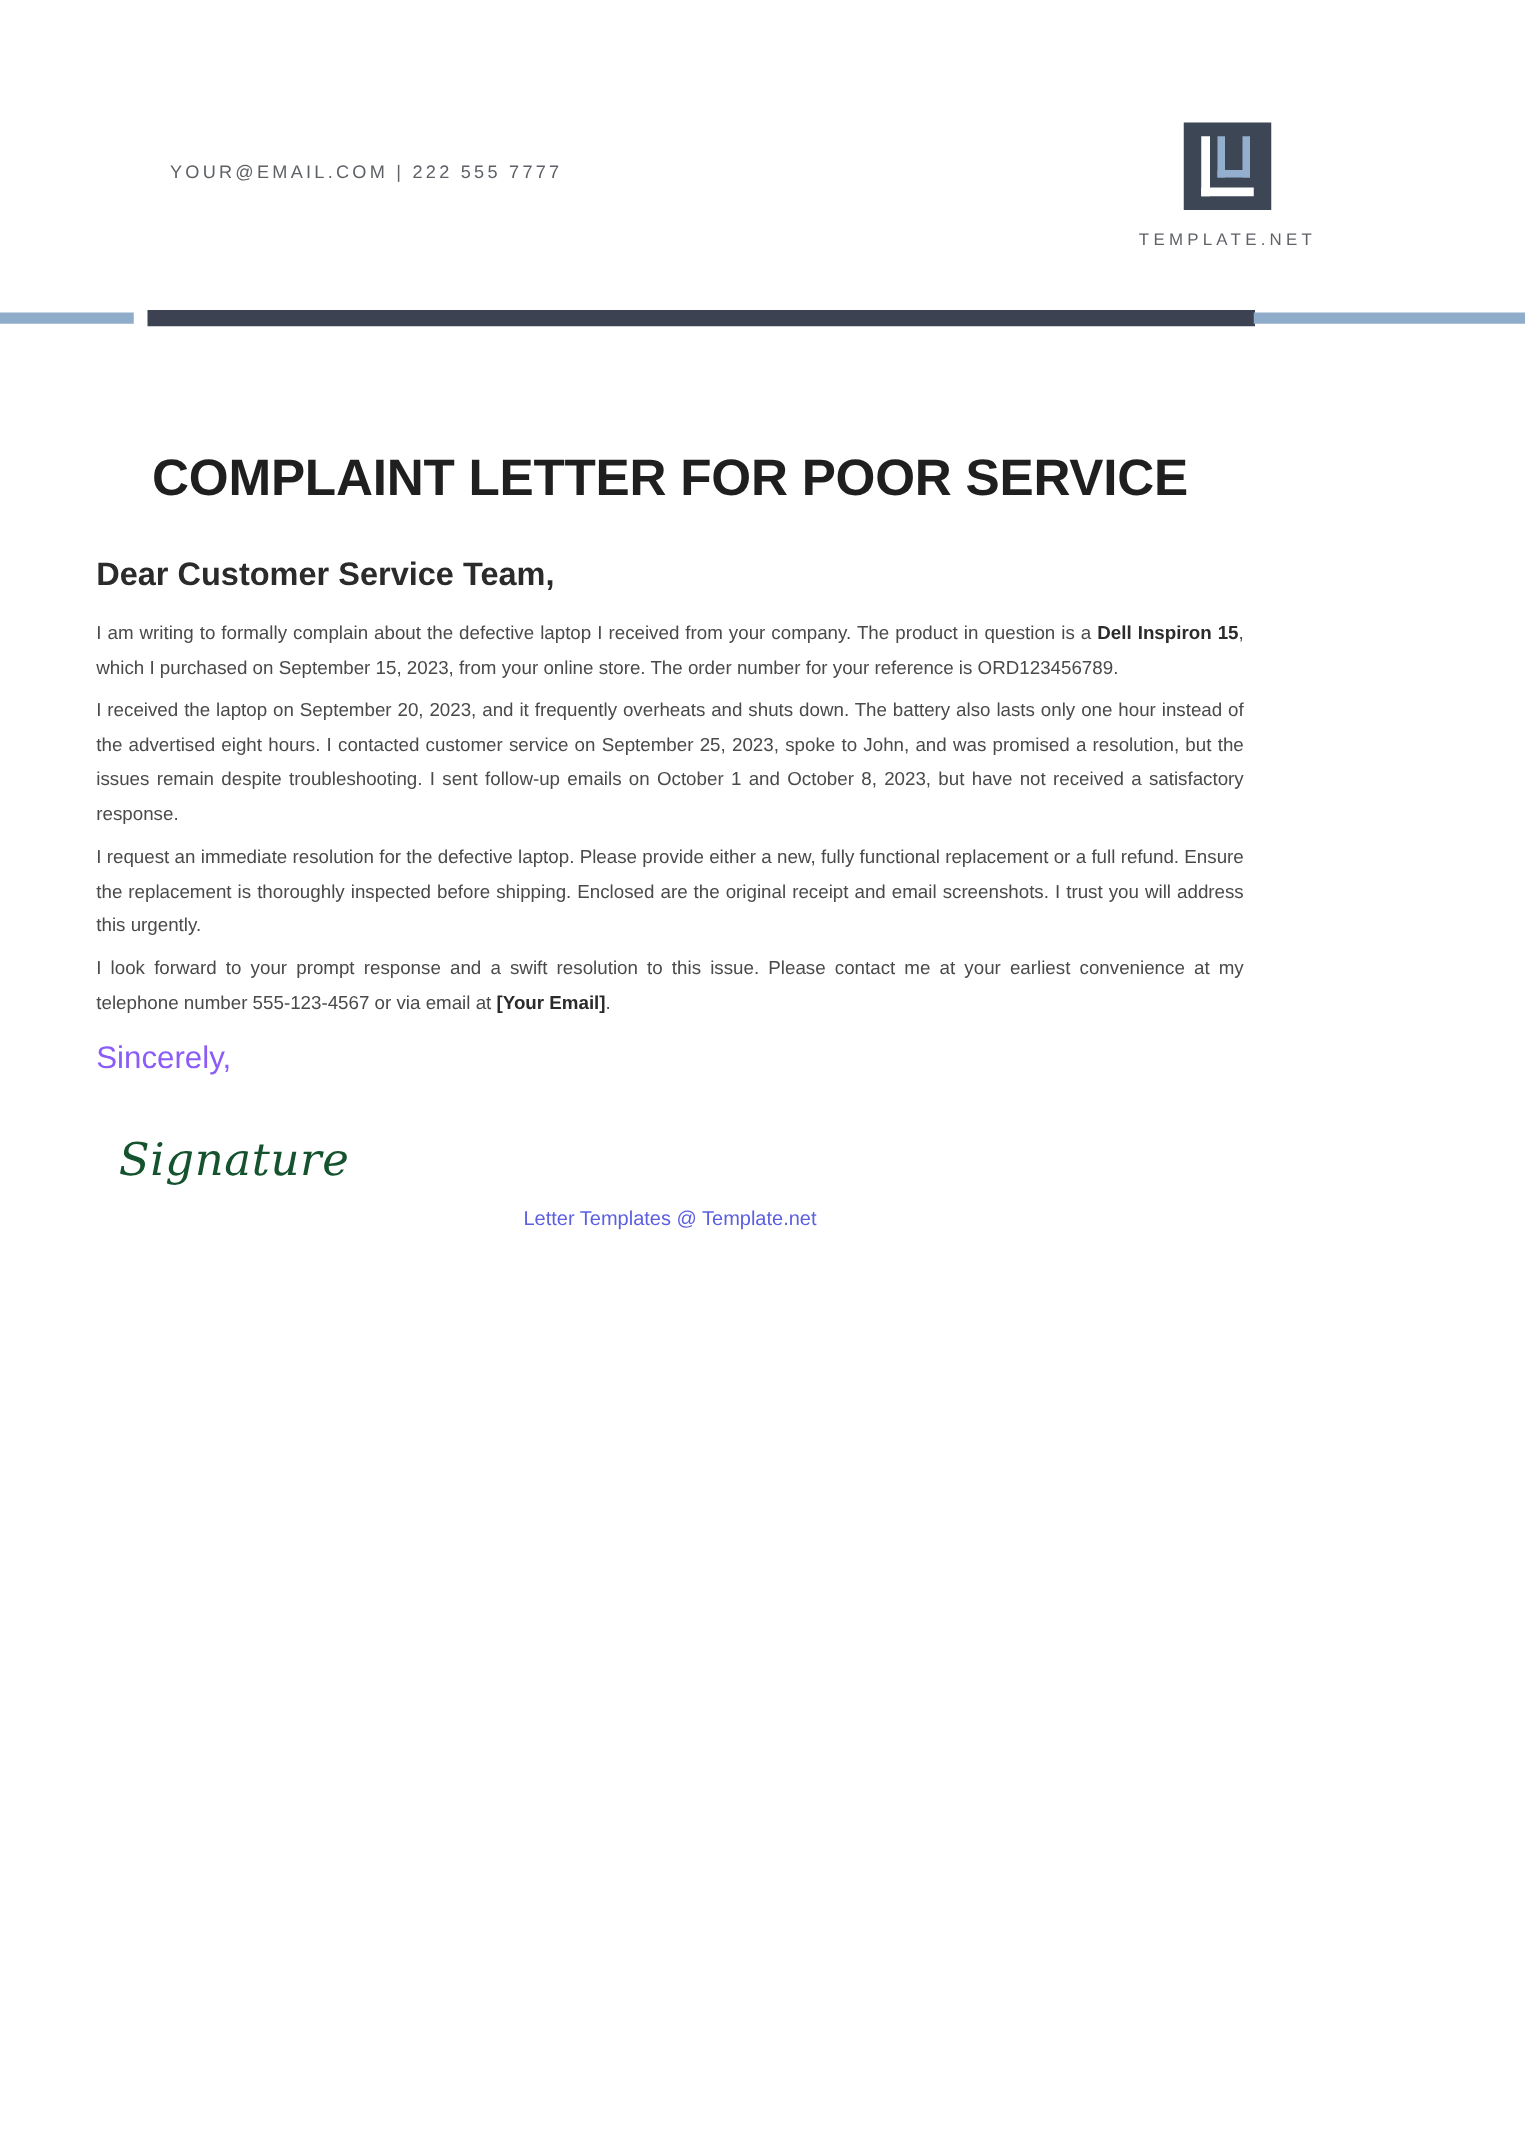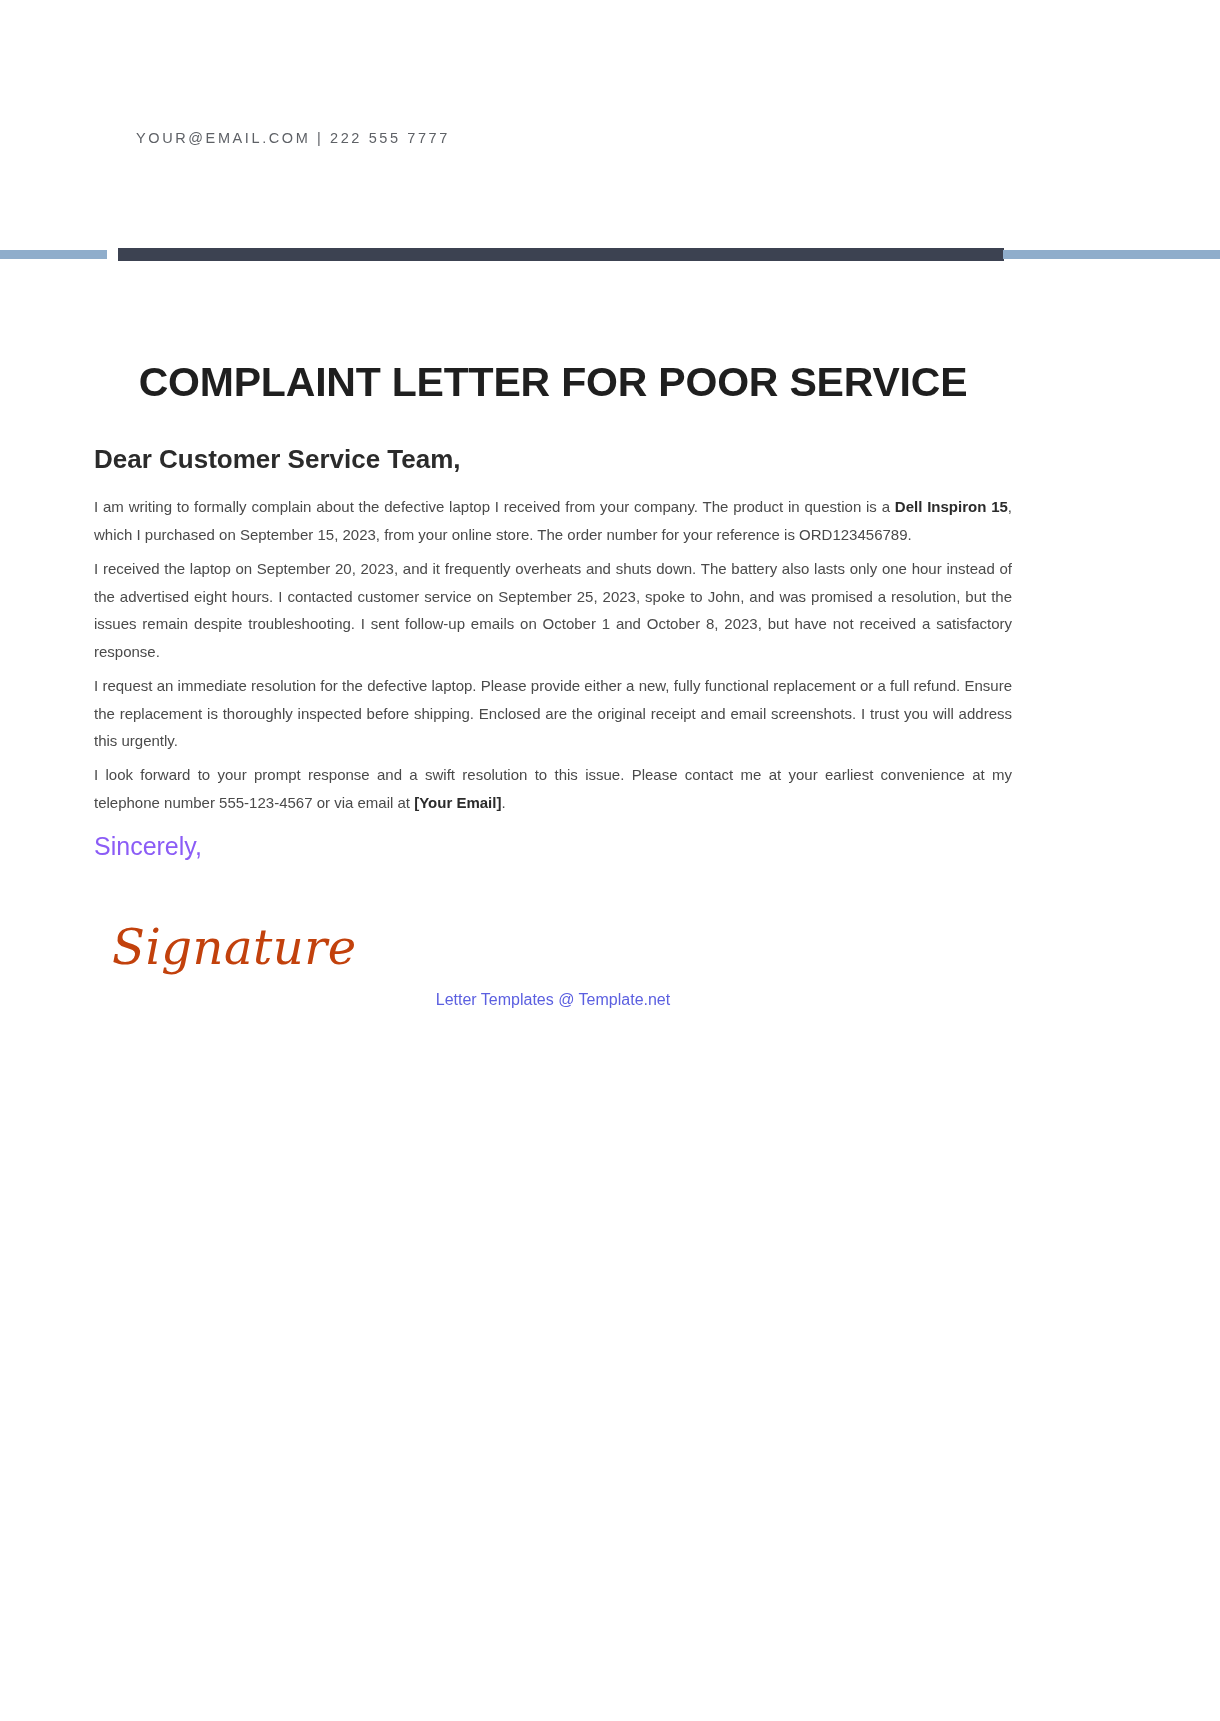--- a/index.html
+++ b/index.html
@@ -112,21 +112,21 @@
     left: 1003px;
     top: 2px;
     width: 217px;
     height: 9px;
     background: #8fadcb;
   }
 
   
   .content {
     position: absolute;
-    left: 94px;
+    left: 77px;
     top: 360px;
     width: 918px;
   }
   .doc-title {
     font-family: "Liberation Sans", sans-serif;
     font-size: 41px;
     font-weight: bold;
     color: #1f1f1f;
     text-align: center;
     letter-spacing: -0.2px;
@@ -150,23 +150,23 @@
   p.para b, .salutation b { color: #2b2b2b; font-weight: bold; }
   .closing {
     font-size: 25px;
     color: #8b5cf6;
     line-height: 1.85;
     margin: 0;
   }
   .signature {
     font-family: "DejaVu Serif", serif;
     font-style: italic;
-    font-size: 48px;
-    color: #c2410c;
-    margin: 54px 0 0 18px;
+    font-size: 36px;
+    color: #14532d;
+    margin: 42px 0 0 18px;
     line-height: 1;
     letter-spacing: 0.5px;
   }
   .signer-name {
     font-size: 19px;
     font-weight: bold;
     color: #2b2b2b;
     margin: 46px 0 0 0;
   }
   .footer-link {
@@ -179,20 +179,27 @@
   }
 </style>
 </head>
 <body>
 
 <div class="page">
 
   <div class="header">
     <div class="contact-line">YOUR@EMAIL.COM | 222 555 7777</div>
 
+    <div class="brand-block">
+      <div class="logo-mark">
+        <div class="inner-l"></div>
+        <div class="inner-u"></div>
+      </div>
+      <div class="brand-name">TEMPLATE.NET</div>
+    </div>
   </div>
 
   <div class="divider">
     <div class="bar-left"></div>
     <div class="bar-center"></div>
     <div class="bar-right"></div>
   </div>
 
   <div class="content">
 

